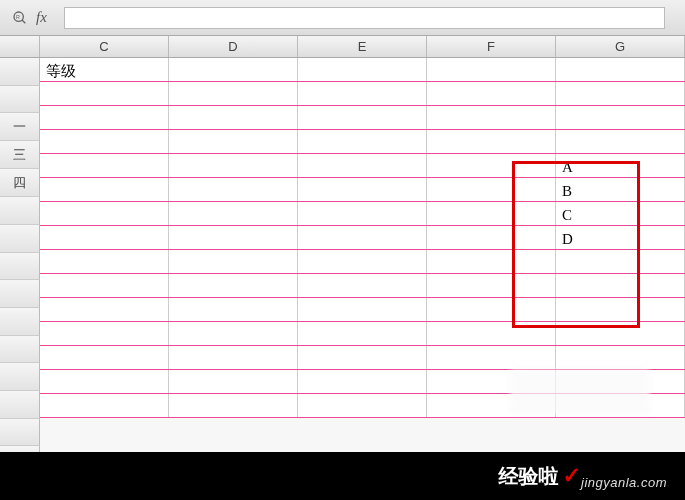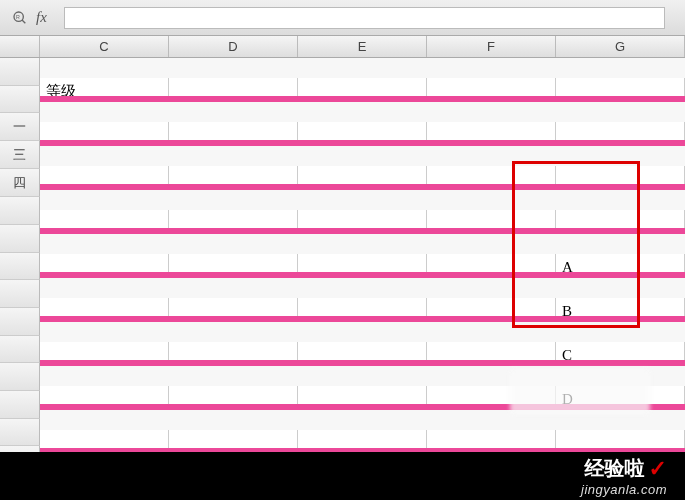--- a/index.html
+++ b/index.html
@@ -15,27 +15,27 @@
     
     .col-headers { display: flex; height: 22px; background: linear-gradient(#f5f5f5, #dedede); border-bottom: 1px solid #aaa; }
     .corner { width: 40px; border-right: 1px solid #bbb; background: linear-gradient(#f5f5f5, #dedede); }
     .col-header { flex: 1; text-align: center; font-family: Arial, sans-serif; font-size: 13px; color: #444; border-right: 1px solid #bbb; line-height: 22px; }
     
     .grid-body { display: flex; height: 416px; background: #f7f7f7; }
     .row-headers { width: 40px; display: flex; flex-direction: column; }
     .row-header { height: 28px; border-bottom: 1px solid #ccc; border-right: 1px solid #bbb; background: linear-gradient(#f5f5f5, #e3e3e3); font-size: 13px; color: #444; line-height: 28px; text-align: center; }
     
     .cells-area { flex: 1; position: relative; }
-    .row { display: flex; height: 24px; border-bottom: 6px solid #ec4899; margin-top: 20px; }
+    .row { display: flex; height: 24px; border-bottom: 1px solid #ec4899; }
     .cell { flex: 1; border-right: 1px solid #ccc; padding: 0 6px; font-size: 15px; line-height: 26px; color: #000; background: #fff; font-family: "SimSun", serif; overflow: hidden; }
     
     .highlight-box { position: absolute; border: 3px solid #d00; pointer-events: none; }
     
     .bottom-bar { position: absolute; bottom: 0; left: 0; right: 0; height: 48px; background: #000; display: flex; align-items: center; justify-content: flex-end; padding: 0 18px; }
-    .brand { color: #fff; font-family: "Microsoft YaHei", sans-serif; display: flex; flex-direction: column; align-items: flex-end; }
+    .brand { color: #fff; font-family: "Microsoft YaHei", sans-serif; display: flex; align-items: flex-end; }
     .brand-cn { font-size: 20px; font-weight: bold; display: flex; align-items: center; }
     .brand-check { color: #d00; font-size: 22px; margin-left: 4px; font-weight: bold; }
     .brand-en { font-size: 13px; font-style: italic; letter-spacing: 0.5px; color: #ddd; }
     
     .watermark-blur { position: absolute; right: 35px; bottom: 60px; width: 140px; height: 45px; background: #fafafa; filter: blur(2px); opacity: 0.7; border-radius: 4px; }
   </style>
 </head>
 <body>
 
 <div class="top-bar">

